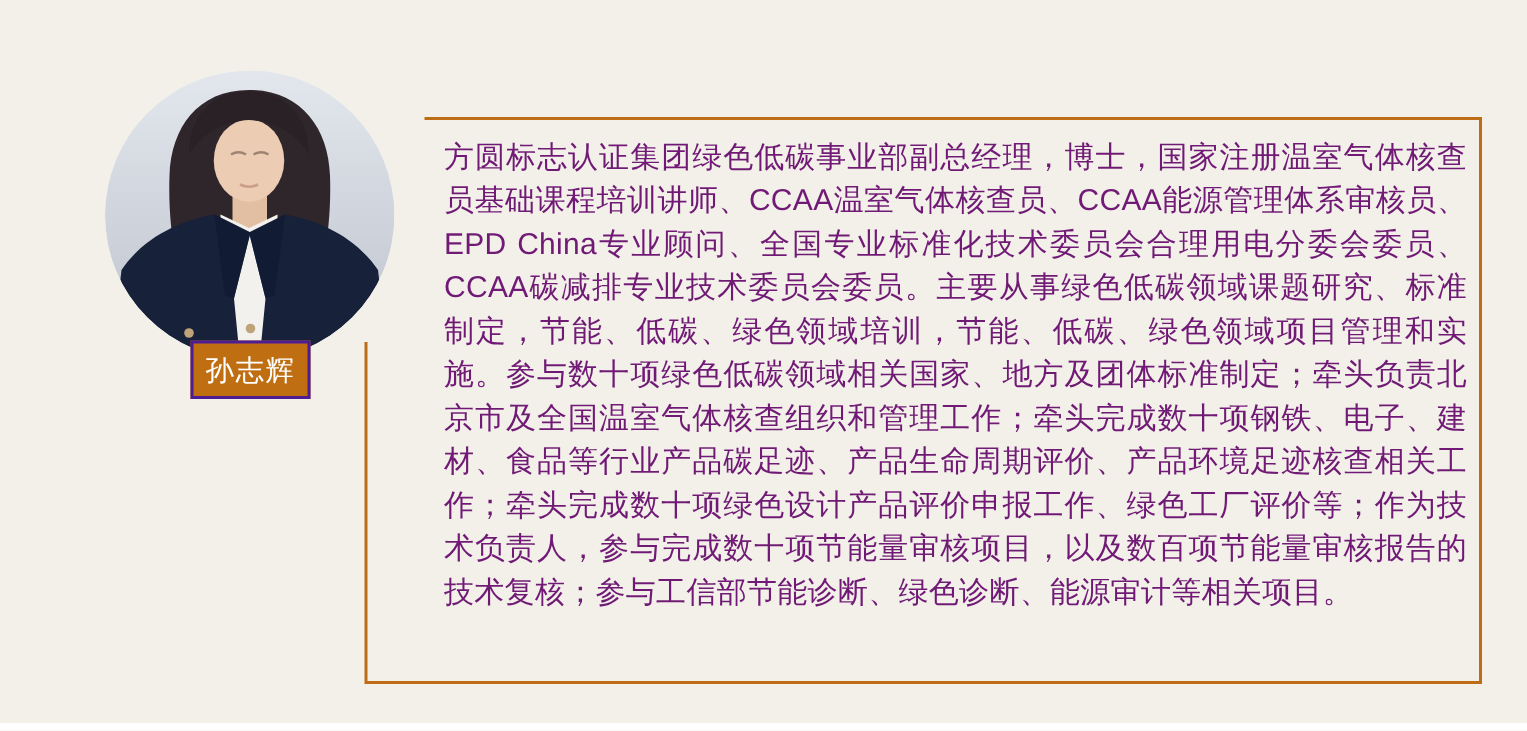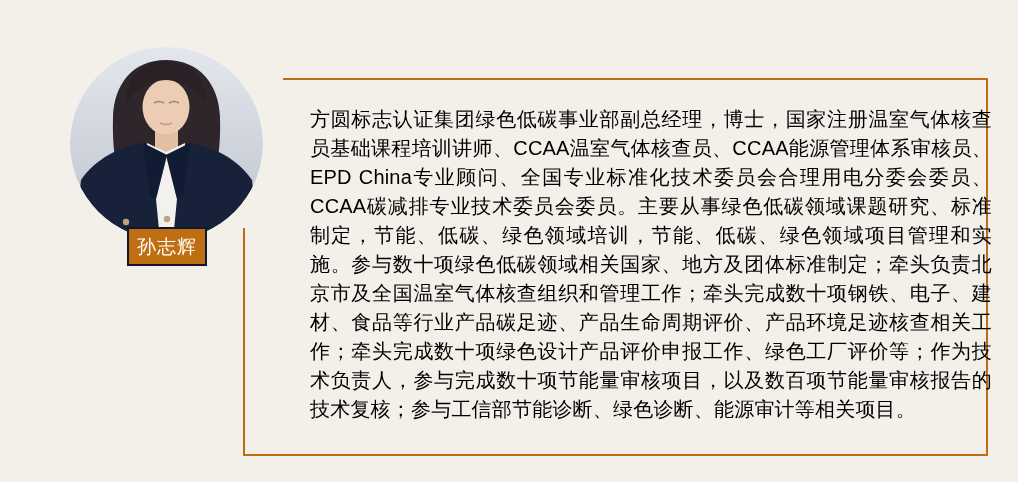--- a/index.html
+++ b/index.html
@@ -20,35 +20,35 @@
     box-sizing:border-box;
   }
   .border-top{
     position:absolute;top:0;left:40px;right:0;height:2px;background:#bd6d15;
   }
   .border-left{
     position:absolute;left:0;top:150px;bottom:0;width:2px;background:#bd6d15;
   }
   .bio-text{
     position:absolute;left:53px;top:13px;width:682px;
-    margin:14px;
-    font-size:20px;line-height:29px;color:#000000;
+    margin:0;
+    font-size:20px;line-height:29px;color:#701a75;
     text-align:justify;
     letter-spacing:0.2px;
   }
   
   .photo{
     position:absolute;left:70px;top:47px;width:193px;height:193px;
     border-radius:50%;overflow:hidden;
   }
   .photo svg{display:block;}
   
   .name-tag{
     position:absolute;left:127px;top:227px;width:80px;height:39px;
-    background:#bf6e12;border:2px solid #0f172a;box-sizing:border-box;
+    background:#bf6e12;border:2px solid #4c1d95;box-sizing:border-box;
     display:flex;align-items:center;justify-content:center;
     color:#ffffff;font-size:19px;letter-spacing:1px;
   }
 </style>
 </head>
 <body>
 
 <div class="stage">
 
   <div class="bio-box">

